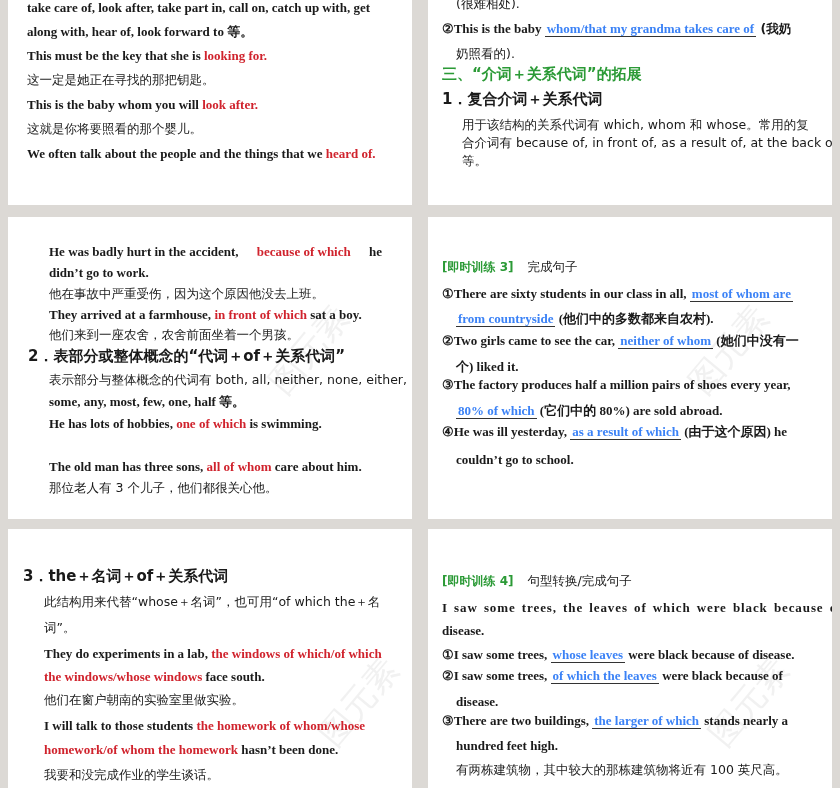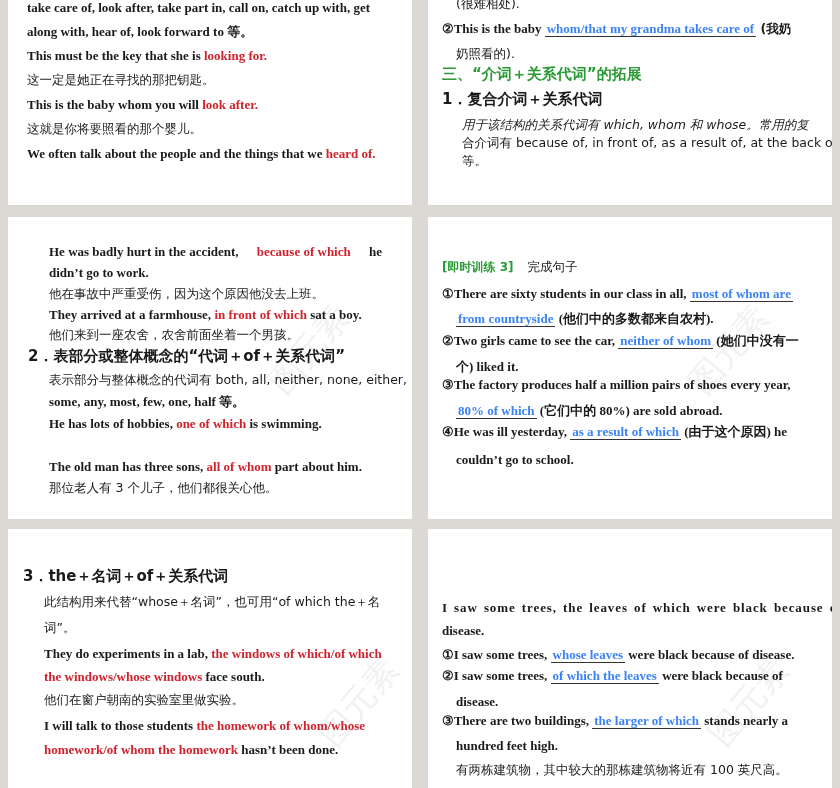--- a/index.html
+++ b/index.html
@@ -50,41 +50,41 @@
   <div class="line cn" style="left:19px;top:125px;">这就是你将要照看的那个婴儿。</div>
   <div class="line" style="left:19px;top:150px;"><span>We often talk about the people and the things that we </span><span class="red">heard of.</span></div>
 </div>
 
 <div class="panel" id="p2">
   <div class="line cn" style="left:28px;top:0px;">(很难相处).</div>
   <div class="line" style="left:14px;top:25px;"><span>②This is the baby </span><span class="ul">whom/that my grandma takes care of</span><span class="cn" style="font-weight:bold"> (我奶</span></div>
   <div class="line cn" style="left:28px;top:50px;">奶照看的).</div>
   <div class="line sec green" style="left:14px;top:70px;">三、“介词＋关系代词”的拓展</div>
   <div class="line sec" style="left:14px;top:95px;">1．复合介词＋关系代词</div>
-  <div class="line cn" style="left:34px;top:121px;font-style:italic;">用于该结构的关系代词有 which, whom 和 whose。常用的复</div>
+  <div class="line cn" style="left:34px;top:121px;">用于该结构的关系代词有 which, whom 和 whose。常用的复</div>
   <div class="line cn" style="left:34px;top:139px;">合介词有 because of, in front of, as a result of, at the back of</div>
   <div class="line cn" style="left:34px;top:157px;">等。</div>
 </div>
 
 <div class="panel" id="p3">
   <div class="watermark" style="left:250px;top:110px;">图元素</div>
   <div class="line justify" style="left:41px;top:27px;width:333px;">
       <span>He was badly hurt in the accident, </span>
       <span class="red">because of which</span>
       <span> he</span>
     </div>
   <div class="line" style="left:41px;top:48px;">didn’t go to work.</div>
   <div class="line cn" style="left:41px;top:69px;">他在事故中严重受伤，因为这个原因他没去上班。</div>
   <div class="line" style="left:41px;top:90px;"><span>They arrived at a farmhouse, </span><span class="red">in front of which</span><span> sat a boy.</span></div>
   <div class="line cn" style="left:41px;top:110px;">他们来到一座农舍，农舍前面坐着一个男孩。</div>
   <div class="line sec" style="left:20px;top:131px;">2．表部分或整体概念的“代词＋of＋关系代词”</div>
   <div class="line cn" style="left:41px;top:155px;">表示部分与整体概念的代词有 both, all, neither, none, either,</div>
   <div class="line" style="left:41px;top:177px;">some, any, most, few, one, half 等。</div>
   <div class="line" style="left:41px;top:199px;"><span>He has lots of hobbies, </span><span class="red">one of which</span><span> is swimming.</span></div>
-  <div class="line" style="left:41px;top:242px;"><span>The old man has three sons, </span><span class="red">all of whom</span><span> part about him.</span></div>
+  <div class="line" style="left:41px;top:242px;"><span>The old man has three sons, </span><span class="red">all of whom</span><span> care about him.</span></div>
   <div class="line cn" style="left:41px;top:263px;">那位老人有 3 个儿子，他们都很关心他。</div>
 </div>
 
 <div class="panel" id="p4">
   <div class="watermark" style="left:250px;top:110px;">图元素</div>
   <div class="line" style="left:14px;top:42px;"><span class="green sec" style="font-size:12px">[即时训练 3]</span><span class="cn" style="margin-left:14px">完成句子</span></div>
   <div class="line" style="left:14px;top:69px;"><span>①There are sixty students in our class in all, </span><span class="ul">most of whom are</span></div>
   <div class="line" style="left:28px;top:94px;"><span class="ul">from countryside</span><span> (他们中的多数都来自农村).</span></div>
   <div class="line" style="left:14px;top:116px;"><span>②Two girls came to see the car, </span><span class="ul">neither of whom</span><span> (她们中没有一</span></div>
   <div class="line" style="left:28px;top:142px;">个) liked it.</div>
@@ -97,24 +97,26 @@
 <div class="panel" id="p5">
   <div class="watermark" style="left:300px;top:150px;">图元素</div>
   <div class="line sec" style="left:15px;top:39px;">3．the＋名词＋of＋关系代词</div>
   <div class="line cn" style="left:36px;top:65px;">此结构用来代替“whose＋名词”，也可用“of which the＋名</div>
   <div class="line cn" style="left:36px;top:91px;">词”。</div>
   <div class="line" style="left:36px;top:117px;"><span>They do experiments in a lab, </span><span class="red">the windows of which/of which</span></div>
   <div class="line" style="left:36px;top:140px;"><span class="red">the windows/whose windows</span><span> face south.</span></div>
   <div class="line cn" style="left:36px;top:163px;">他们在窗户朝南的实验室里做实验。</div>
   <div class="line" style="left:36px;top:213px;"><span class="red">homework/of whom the homework</span><span> hasn’t been done.</span></div>
   <div class="line" style="left:36px;top:189px;"><span>I will talk to those students </span><span class="red">the homework of whom/whose</span></div>
+  <div class="line cn" style="left:36px;top:238px;">我要和没完成作业的学生谈话。</div>
 </div>
 
 <div class="panel" id="p6">
   <div class="watermark" style="left:270px;top:150px;">图元素</div>
+  <div class="line" style="left:14px;top:44px;"><span class="green sec" style="font-size:12px">[即时训练 4]</span><span class="cn" style="margin-left:14px">句型转换/完成句子</span></div>
   <div class="line" style="left:14px;top:71px;letter-spacing:0.9px;word-spacing:2px;">I saw some trees, the leaves of which were black because of</div>
   <div class="line" style="left:14px;top:94px;">disease.</div>
   <div class="line" style="left:14px;top:118px;"><span>①I saw some trees, </span><span class="ul">whose leaves</span><span>  were black because of disease.</span></div>
   <div class="line" style="left:14px;top:139px;"><span>②I saw some trees, </span><span class="ul">of which the leaves</span><span>  were black because of</span></div>
   <div class="line" style="left:28px;top:165px;">disease.</div>
   <div class="line" style="left:14px;top:184px;"><span>③There are two buildings, </span><span class="ul">the larger of which</span><span>  stands nearly a</span></div>
   <div class="line" style="left:28px;top:209px;">hundred feet high.</div>
   <div class="line cn" style="left:28px;top:233px;">有两栋建筑物，其中较大的那栋建筑物将近有 100 英尺高。</div>
 </div>
 

